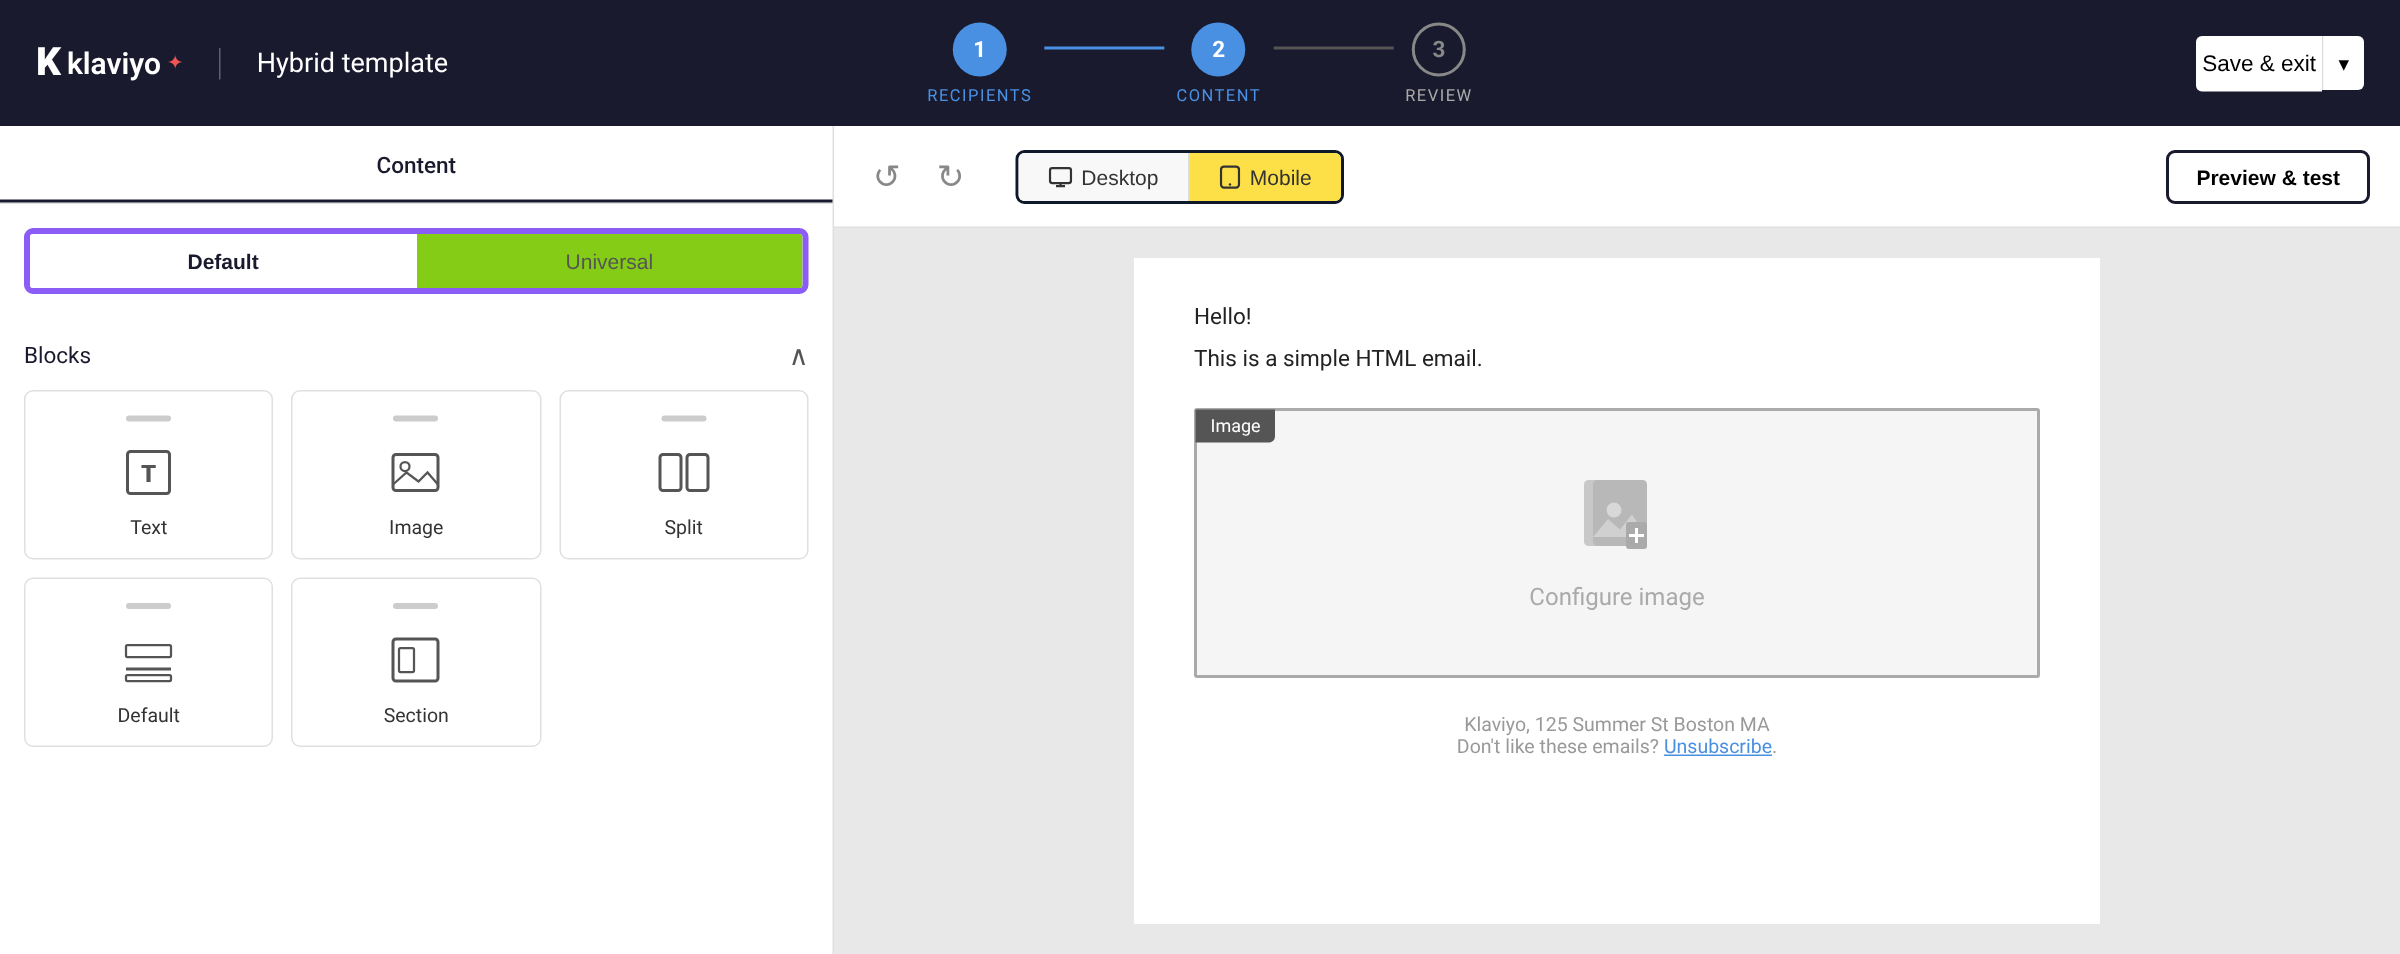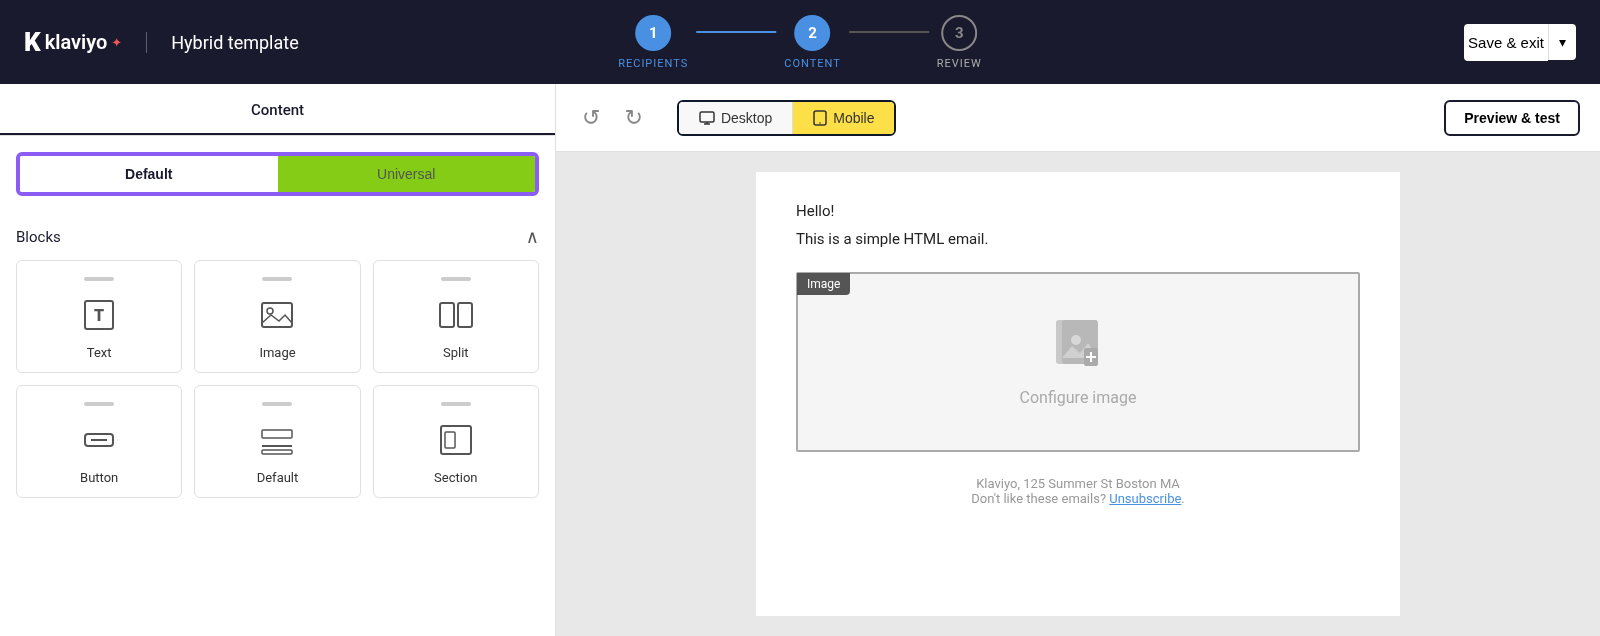--- a/index.html
+++ b/index.html
@@ -454,30 +454,20 @@
           <div class="block-drag-handle"></div>
           <div class="block-icon-svg">
             <svg width="36" height="36" viewBox="0 0 36 36" fill="none">
               <rect x="2" y="6" width="14" height="24" rx="2" stroke="#555" stroke-width="2" fill="none"></rect>
               <rect x="20" y="6" width="14" height="24" rx="2" stroke="#555" stroke-width="2" fill="none"></rect>
             </svg>
           </div>
           <span class="block-label">Split</span>
         </div>
 
-        <div class="block-item">
-          <div class="block-drag-handle"></div>
-          <div class="block-icon-svg">
-            <svg width="36" height="36" viewBox="0 0 36 36" fill="none">
-              <rect x="4" y="12" width="28" height="12" rx="3" stroke="#555" stroke-width="2" fill="none"></rect>
-              <line x1="10" y1="18" x2="26" y2="18" stroke="#555" stroke-width="2"></line>
-            </svg>
-          </div>
-          <span class="block-label">Button</span>
-        </div>
 
         <div class="block-item">
           <div class="block-drag-handle"></div>
           <div class="block-icon-svg">
             <svg width="36" height="36" viewBox="0 0 36 36" fill="none">
               <rect x="3" y="8" width="30" height="8" rx="1" stroke="#555" stroke-width="1.5" fill="none"></rect>
               <line x1="3" y1="24" x2="33" y2="24" stroke="#555" stroke-width="2"></line>
               <rect x="3" y="28" width="30" height="4" rx="1" stroke="#555" stroke-width="1.5" fill="none"></rect>
             </svg>
           </div>

